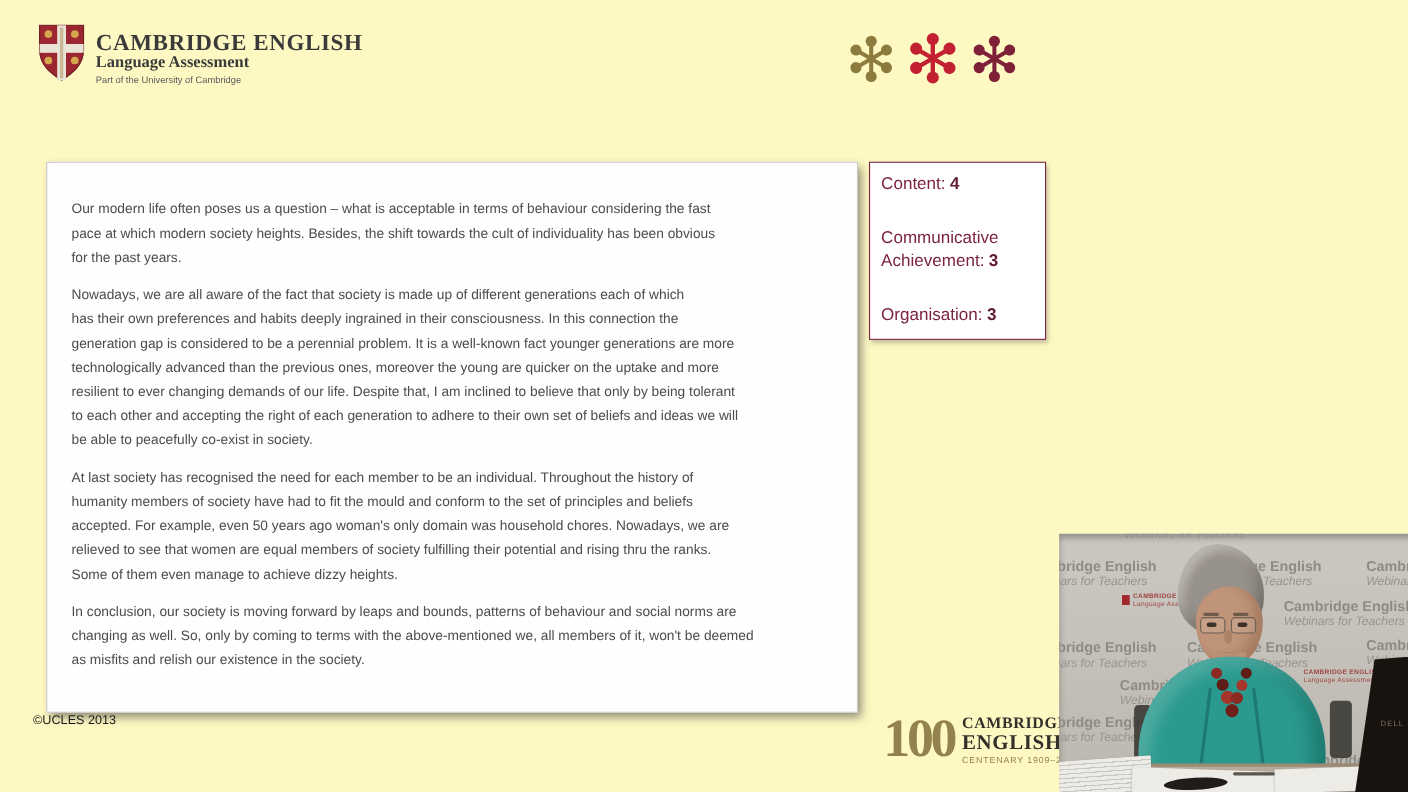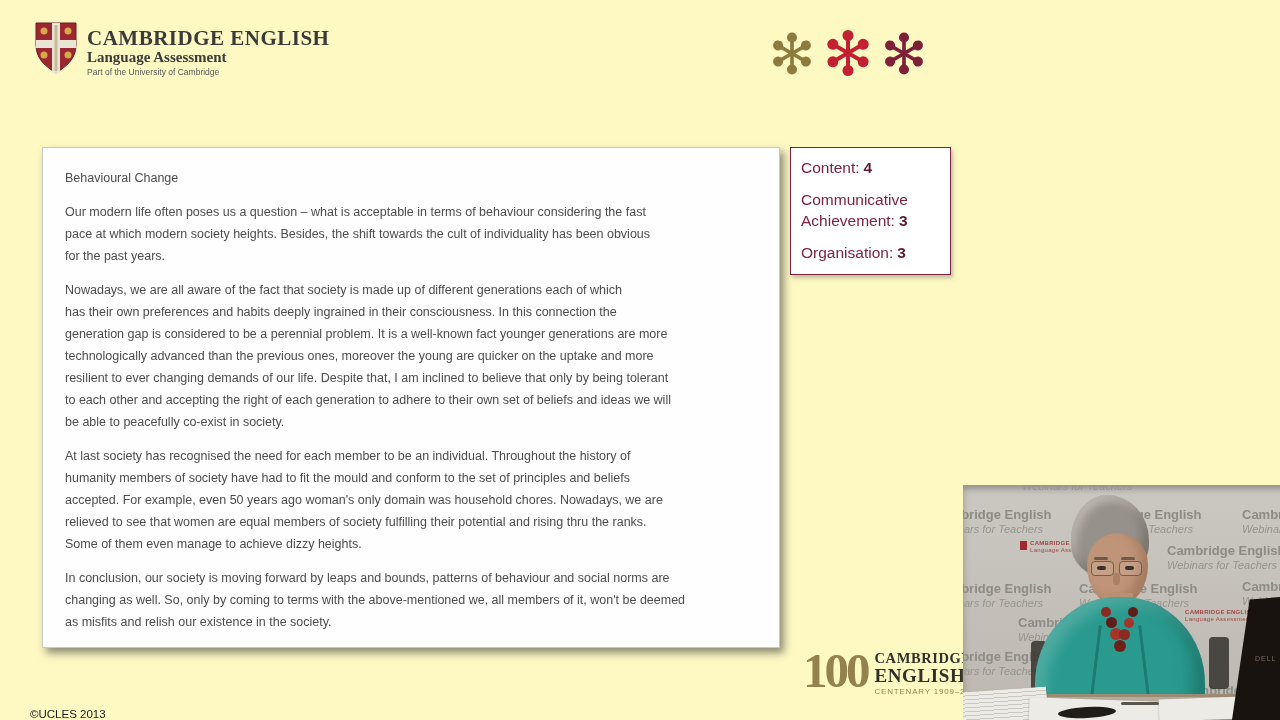--- a/index.html
+++ b/index.html
@@ -25,26 +25,26 @@
   .essay{position:absolute;left:42px;top:147px;width:738px;height:501px;background:#fefefe;
          border:1px solid #c9c9c9;box-shadow:4px 5px 8px rgba(50,50,50,.55);box-sizing:border-box;
          padding:19px 22px;color:#4c4c4c;font-size:12.5px;line-height:22px;}
   .essay .para{white-space:pre-line;margin:12px 0 0 0;}
   .essay .essay-heading{margin:0;}
 
   
   .marks{position:absolute;left:790px;top:147px;width:161px;box-sizing:border-box;border:1px solid #7b2340;
          background:#fff;box-shadow:2px 3px 4px rgba(80,80,80,.35);padding:9px 10px 11px 10px;
          color:#7b2340;font-size:15.5px;line-height:21px;}
-  .mark-row{margin-top:11px;}
+  .mark-row{margin-top:28px;}
   .mark-row:first-child{margin-top:0;}
   .mark-row b{margin-left:4px;color:#5f1b32;}
 
   
-  .copyright{position:absolute;left:30px;top:708px;font-size:11.5px;color:#1a1a1a;}
+  .copyright{position:absolute;left:30px;top:649px;font-size:11.5px;color:#1a1a1a;}
   .centenary{position:absolute;left:803px;top:646px;display:flex;align-items:flex-end;}
   .cent-num{font-family:"Liberation Serif",serif;font-weight:bold;font-size:49px;line-height:50px;
             color:#93824d;letter-spacing:-3px;}
   .cent-text{margin-left:7px;padding-top:4px;}
   .cent-t1{font-family:"Liberation Serif",serif;font-weight:bold;font-size:14.5px;line-height:15px;color:#33302b;letter-spacing:.6px;}
   .cent-t2{font-family:"Liberation Serif",serif;font-weight:bold;font-size:19px;line-height:19px;color:#33302b;letter-spacing:.6px;}
   .cent-t3{font-size:8px;color:#93824d;letter-spacing:.8px;margin-top:2px;}
 
   
   .webcam{position:absolute;left:963px;top:485px;width:360px;height:235px;overflow:hidden;
@@ -200,21 +200,20 @@
         <g transform="rotate(300 24 24)">
             <line x1="24" y1="24" x2="24" y2="9"></line>
             <circle cx="24" cy="6.5" r="5.5" stroke="none"></circle>
           </g>
       </g>
     </svg>
   </div>
 
 
   <div class="essay">
-    <p class="essay-heading">Behavioural Change</p>
     <p class="para">Our modern life often poses us a question – what is acceptable in terms of behaviour considering the fast
 pace at which modern society heights. Besides, the shift towards the cult of individuality has been obvious
 for the past years.</p>
     <p class="para">Nowadays, we are all aware of the fact that society is made up of different generations each of which
 has their own preferences and habits deeply ingrained in their consciousness. In this connection the
 generation gap is considered to be a perennial problem. It is a well-known fact younger generations are more
 technologically advanced than the previous ones, moreover the young are quicker on the uptake and more
 resilient to ever changing demands of our life. Despite that, I am inclined to believe that only by being tolerant
 to each other and accepting the right of each generation to adhere to their own set of beliefs and ideas we will
 be able to peacefully co-exist in society.</p>

